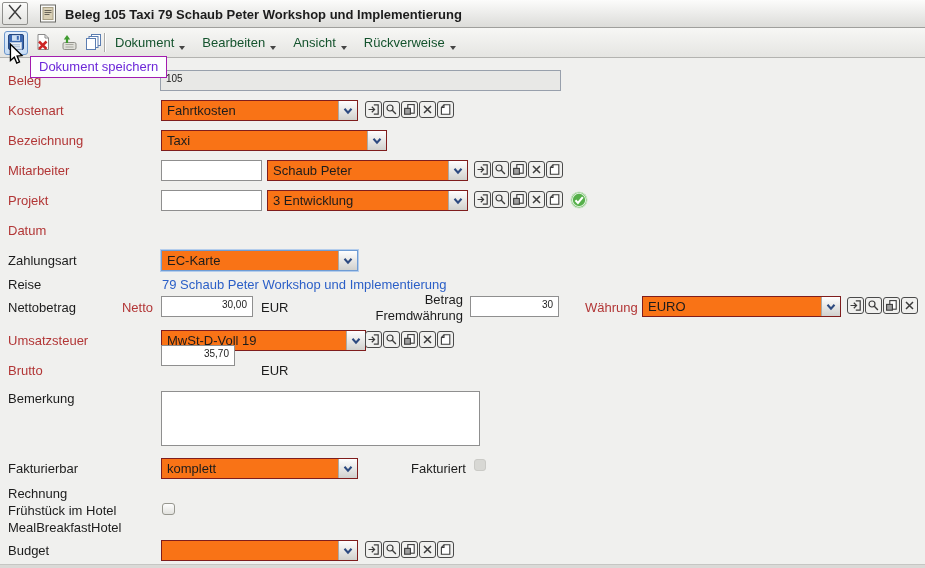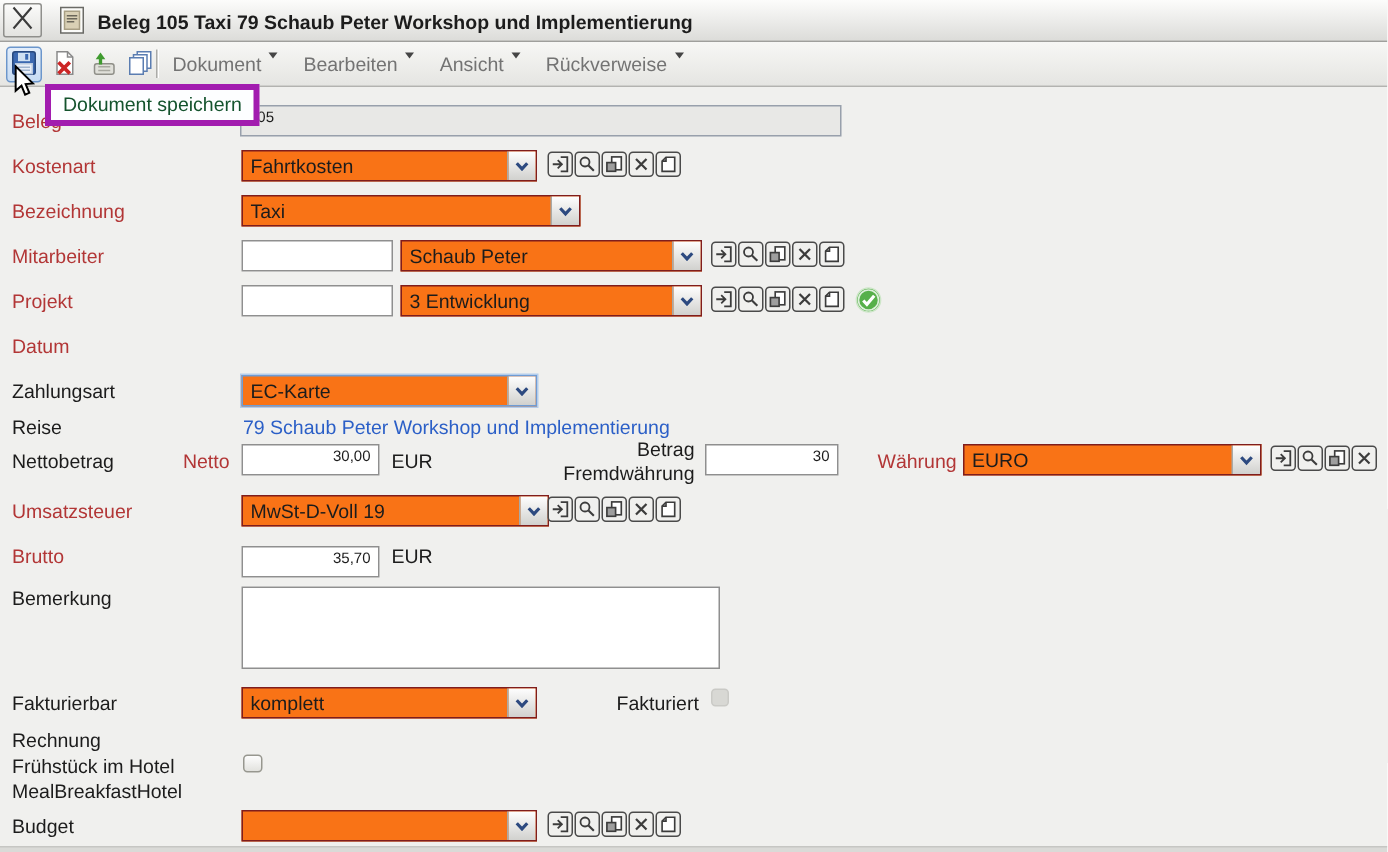--- a/index.html
+++ b/index.html
@@ -15,25 +15,25 @@
   .dicon{position:absolute;left:39px;top:4px;width:18px;height:19px}
   .wtitle{position:absolute;left:65px;top:7px;font-weight:bold;font-size:13px;white-space:nowrap}
 
   
   .toolbar{position:absolute;top:28px;left:0;width:925px;height:30px;
     background:linear-gradient(#f7f7f5,#e5e5e2);border-bottom:1px solid #b3b3b0}
   .tbtn{position:absolute;top:31px;width:24px;height:24px;display:flex;align-items:center;justify-content:center}
   .tbtn.active{border:1px solid #6b96cc;border-radius:3px;background:linear-gradient(#e3eefb,#c7dcf4)}
   .tsep{position:absolute;left:104px;top:33px;width:1px;height:19px;background:#ababa8;box-shadow:1px 0 0 #fff}
   .menus{position:absolute;left:115px;top:28px;height:29px;display:flex;align-items:center;gap:17px}
-  .menu{display:flex;align-items:flex-start;gap:5px;color:#737373;cursor:default}
+  .menu{display:flex;align-items:flex-end;gap:5px;color:#14532d;cursor:default}
   .caret{width:0;height:0;border-left:3.5px solid transparent;border-right:3.5px solid transparent;border-top:4px solid #454545}
 
-  .tooltip{position:absolute;left:30px;top:56px;background:#fdfeff;border:4px solid #a21caf;
-    padding:2px 8px 3px;z-index:50;color:#14532d;white-space:nowrap}
+  .tooltip{position:absolute;left:30px;top:56px;background:#fdfeff;border:1px solid #a21caf;
+    padding:2px 8px 3px;z-index:50;color:#6d28d9;white-space:nowrap}
   .cursor{position:absolute;left:9px;top:43px;z-index:60}
 
   
   .lbl{position:absolute;white-space:nowrap;color:#1c1c1c}
   .red{color:#b23636}
   .tfield{position:absolute;height:21px;border:1px solid #8f8f8f;background:#fff;padding:2px 5px;font-size:10px;overflow:hidden;white-space:nowrap}
   .ro{background:#e8e8e6;border-color:#98a0ac}
   .num{text-align:right}
   .combo{position:absolute;height:21px;border:1px solid #7f1d1d;background:#f97316;display:flex}
   .cval{flex:1;padding:2px 0 0 5px;overflow:hidden;white-space:nowrap}
@@ -387,21 +387,21 @@
         </svg>
       </span>
       <span class="ibtn">
         <svg width="13" height="13" viewBox="0 0 13 13">
           <path d="M5 1.8h5.8v9.4H2.4V4.4z" fill="#fff" stroke="#3c3c3c" stroke-width="1.1"></path>
           <path d="M5 1.8v2.6H2.4" fill="none" stroke="#3c3c3c" stroke-width="1.1"></path>
         </svg>
       </span>
     </div>
 
-  <div class="tfield num" style="left:161px;top:364px;width:92px">35,70</div>
+  <div class="tfield num" style="left:161px;top:345px;width:74px">35,70</div>
   <div class="lbl" style="left:261px;top:363px">EUR</div>
 
   <div class="memo" style="left:161px;top:391px;width:319px;height:55px"></div>
 
   <div class="combo" style="left:161px;top:458px;width:197px">
     <span class="cval">komplett</span>
     <span class="cbtn">
         <svg width="10" height="8" viewBox="0 0 10 8">
           <path d="M1.5 1.8L5 5.6l3.5-3.8" fill="none" stroke="#2d4a80" stroke-width="2.1"></path>
         </svg>

